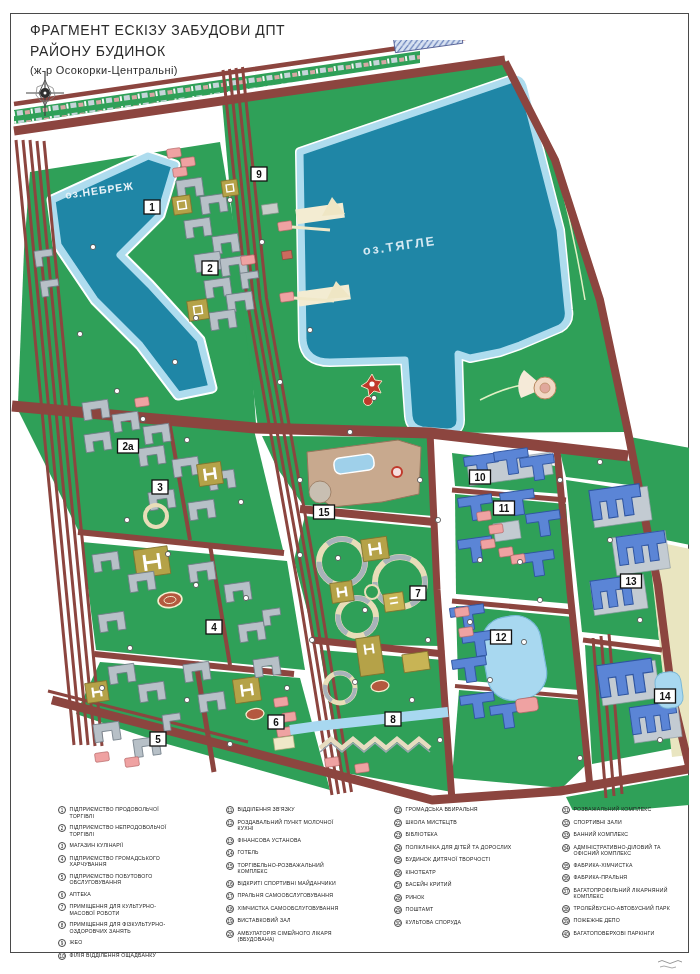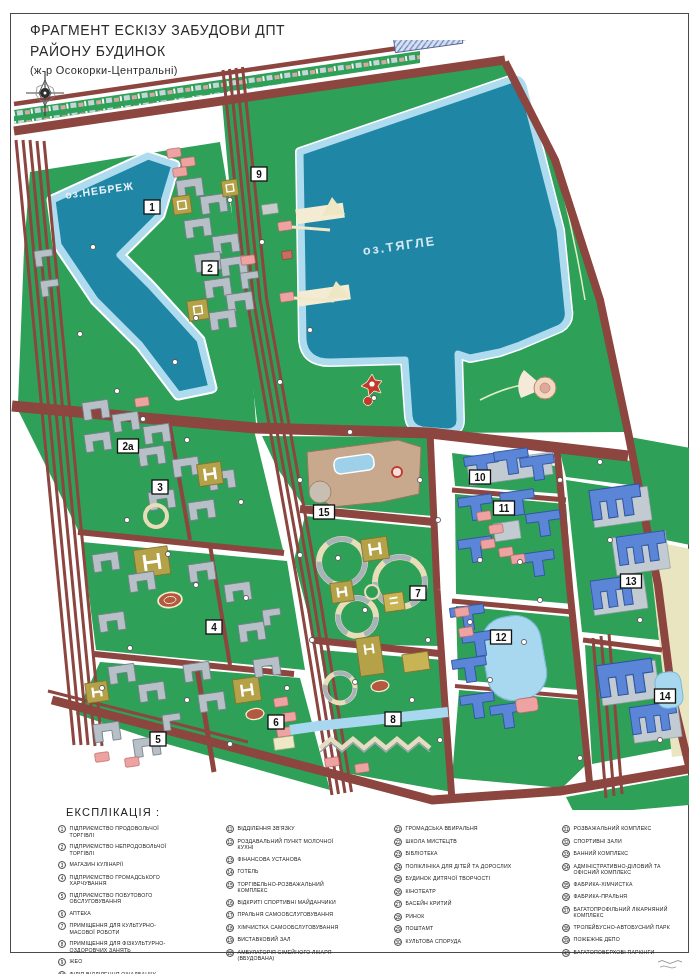--- a/index.html
+++ b/index.html
@@ -460,21 +460,20 @@
           </g>
           <g>
             <rect x="313.5" y="505" width="21" height="14" fill="#ffffff" stroke="#111" stroke-width="1.3"></rect>
             <text x="324" y="515.8" text-anchor="middle" font-size="10" font-weight="bold" fill="#111">15</text>
           </g>
         </g>
   </svg>
   </div>
 
   <div class="legend">
-    <div class="legend-heading">ЕКСПЛІКАЦІЯ :</div>
     <div class="legend-cols">
       <div class="legend-col">
           <div class="li">
             <span class="ln">1</span>
             <span class="ll">ПІДПРИЄМСТВО ПРОДОВОЛЬЧОЇ ТОРГІВЛІ</span>
           </div>
           <div class="li">
             <span class="ln">2</span>
             <span class="ll">ПІДПРИЄМСТВО НЕПРОДОВОЛЬЧОЇ ТОРГІВЛІ</span>
           </div>

